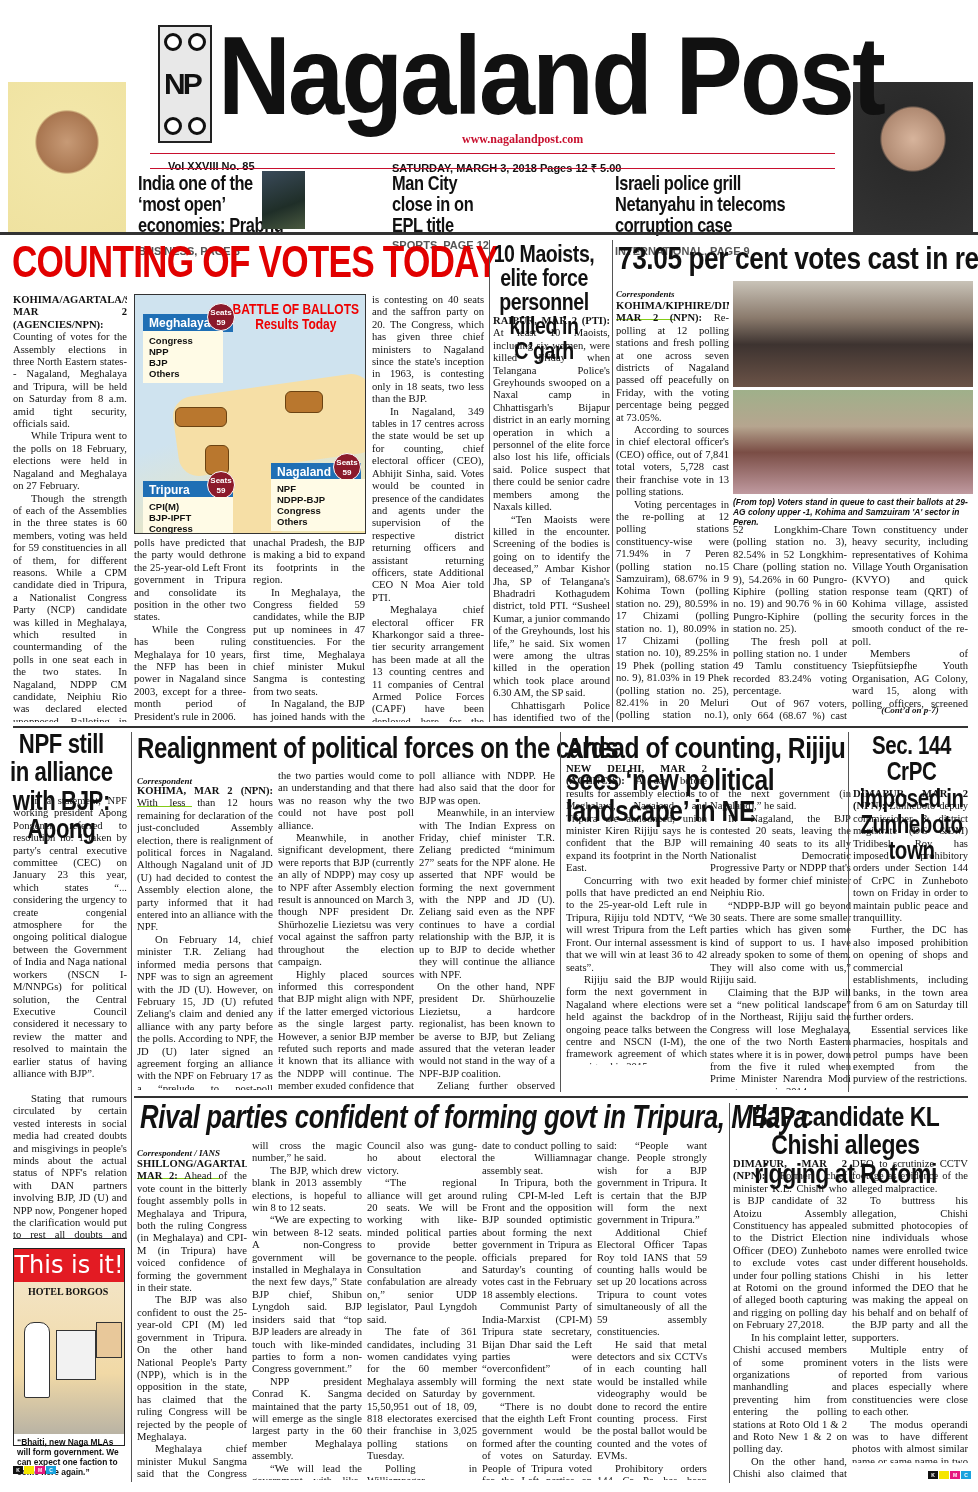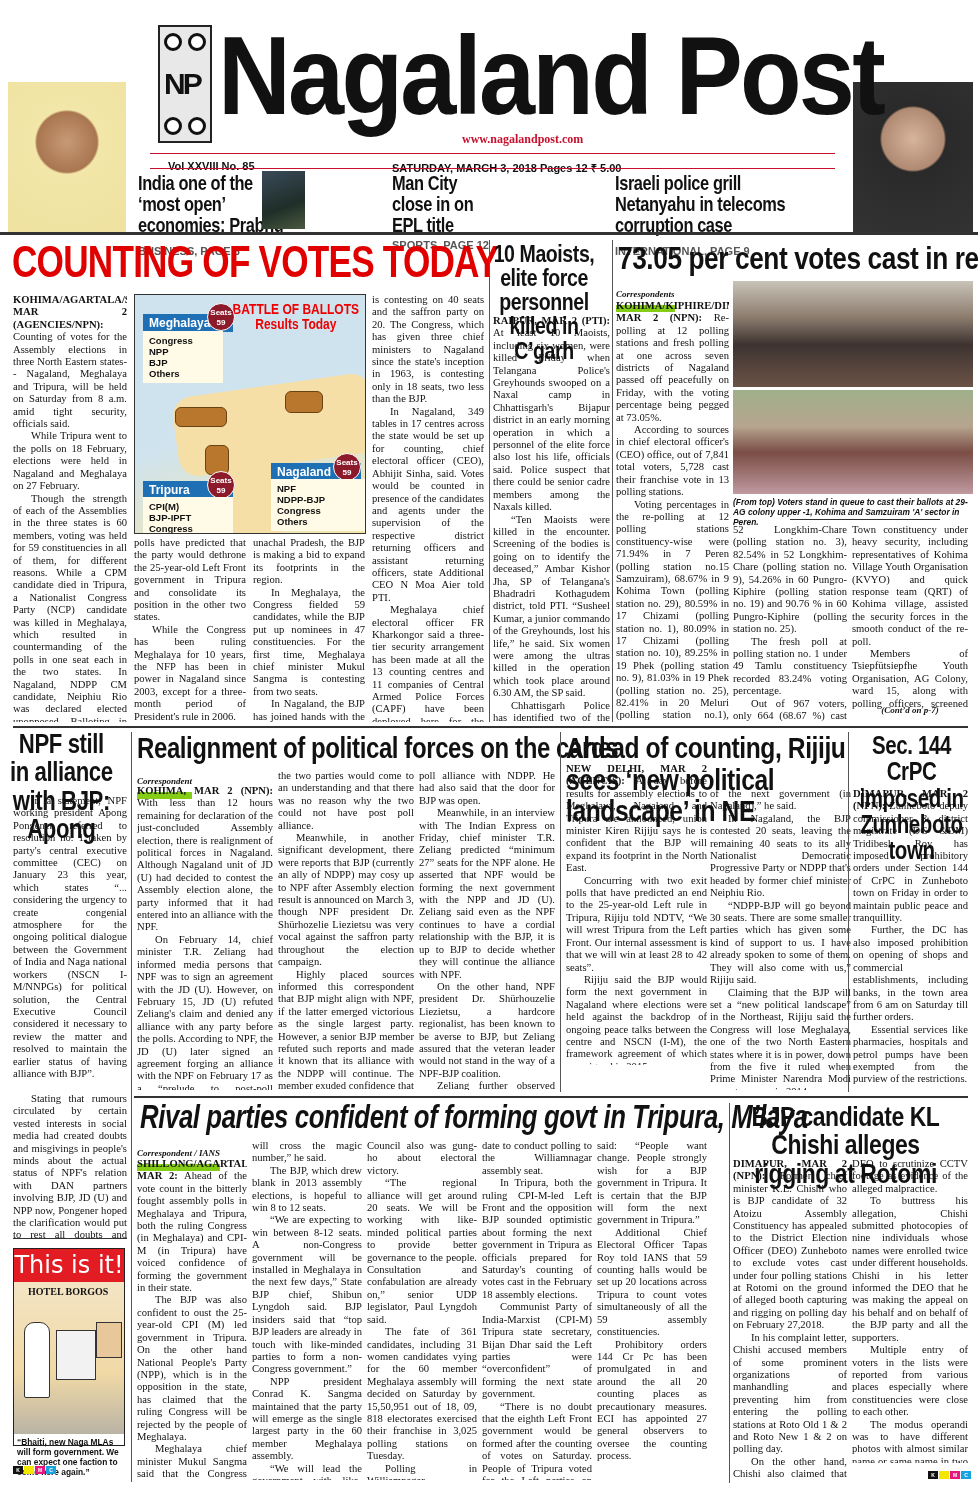--- a/index.html
+++ b/index.html
@@ -20,21 +20,21 @@
 .pr{left:853px;top:82px;width:120px;height:150px;background:radial-gradient(circle at 50% 38%,#d7b49c 0,#b08a72 28%,#2a2a2a 30%,#333 100%)}
 .pc{left:262px;top:171px;width:43px;height:58px;background:linear-gradient(160deg,#3a4a5a,#1f2e28 60%,#4a5a40)}
 .bar-dark{left:0;width:978px;height:3px;background:#333}
 .headline{font:bold 44px "Liberation Sans",sans-serif;color:#e10000;letter-spacing:-1px;transform:scaleX(0.8);transform-origin:left top;white-space:nowrap;line-height:1}
 .h2{font:bold 28px "Liberation Sans",sans-serif;line-height:1.05;transform:scaleX(0.82);transform-origin:left top;letter-spacing:-0.5px}
 .col{font-size:10.6px;line-height:12.4px;text-align:justify;hyphens:auto;overflow:hidden}
 .col b{font-weight:bold}
 .col p{text-indent:18px}
 .col p.first{text-indent:0}
 .vline{width:1px;background:#555}
-.byline{font:italic bold 9px "Liberation Serif",serif;border-bottom:7px solid #84cc16;padding-bottom:6px;display:inline-block}
+.byline{font:italic bold 9px "Liberation Serif",serif;border-bottom:1px solid #84cc16;padding-bottom:20px;display:inline-block}
 .map{left:134px;top:294px;width:232px;height:240px;border:1px solid #333;background:linear-gradient(160deg,#cfe3ef 0,#cfe3ef 50%,#f7e7a8 100%);overflow:hidden}
 .map .land{position:absolute;background:#f6dfa6}
 .map .st{position:absolute;background:#b9772e;border:1px solid #6b4312}
 .map .lbl{position:absolute;background:#1f6fb5;color:#fff;font:bold 12px "Liberation Sans",sans-serif;padding:2px 6px;width:90px}
 .map .seat{position:absolute;width:28px;height:28px;border-radius:50%;background:#8b1a2b;color:#fff;font:bold 8px "Liberation Sans",sans-serif;text-align:center;line-height:10px;padding-top:4px;border:1px solid #fff}
 .map .list{position:absolute;background:#fffbe6;font:bold 9.5px "Liberation Sans",sans-serif;line-height:11px;padding:4px 6px;width:96px}
 .map .bt{position:absolute;right:6px;top:6px;color:#e00;font:bold 15px "Liberation Sans",sans-serif;text-align:center;line-height:15px;transform:scaleX(.8);transform-origin:right top}
 .photoA{left:733px;top:281px;width:240px;height:106px;background:linear-gradient(180deg,#c9c3b8 0,#8a7a6c 35%,#3d3330 60%,#6b5347 100%)}
 .photoB{left:733px;top:390px;width:240px;height:104px;background:linear-gradient(180deg,#9fb08a 0,#b6a58f 35%,#7a4d45 60%,#c09aa0 100%)}
 .caption{font:italic bold 8.4px "Liberation Sans",sans-serif;line-height:10px}
@@ -220,21 +220,21 @@
   <p class="first">poll alliance with NDPP. He had also said that the door for BJP was open.</p>
     <p>Meanwhile, in an interview with The Indian Express on Friday, chief minister T.R. Zeliang predicted “minimum 27” seats for the NPF alone. He asserted that NPF would be forming the next government with the NPP and JD (U). Zeliang said even as the NPF continues to have a cordial relationship with the BJP, it is up to BJP to decide whether they will continue the alliance with NPF.</p>
     <p>On the other hand, NPF president Dr. Shürhouzelie Liezietsu, a hardcore regionalist, has been known to be averse to BJP, but Zeliang assured that the veteran leader would not stand in the way of a NPF-BJP coalition.</p>
     <p>Zeliang further observed that NPF expected to do much better but before the election, many floor crossings had taken place. “Whoever didn't get NPF ticket crossed over to other parties, so strategically there are some change. But only good people are remaining with NPF now.”</p>
 </div>
 <div class="abs vline" style="left:560px;top:732px;height:360px"></div>
 
 <div class="abs h2" style="left:566px;top:732px;font-size:30px;width:360px;line-height:1.05">Ahead of counting, Rijiju sees ‘new political landscape’ in NE</div>
 <div class="abs col" style="left:566px;top:763px;width:141px;height:302px">
   <p class="first"><b>NEW DELHI, MAR 2 (AGENCIS):</b> <span>A day before results for assembly elections to Meghalaya, Nagaland and Tripura are announced, union minister Kiren Rijiju says he is confident that the BJP will expand its footprint in the North East.</span></p>
-  <p>Concurring with two exit polls that have predicted an end to the 25-year-old Left rule in Tripura, Rijiju told NDTV, “We will wrest Tripura from the Left Front. Our internal assessment is that we will win at least 28 to 42 seats”.</p>
+  <p>Concurring with two exit polls that have predicted an end to the 25-year-old Left rule in Tripura, Rijiju told NDTV, “We will wrest Tripura from the Left Front. Our internal assessment is that we will win at least 36 to 42 seats”.</p>
     <p>Rijiju said the BJP would form the next government in Nagaland where elections were held against the backdrop of ongoing peace talks between the centre and NSCN (I-M), the framework agreement of which was signed in 2015.</p>
 </div>
 <div class="abs col" style="left:710px;top:788px;width:141px;height:302px">
   <p class="first">of the next government (in Nagaland),” he said.</p>
     <p>In Nagaland, the BJP contested 20 seats, leaving the remaining 40 seats to its ally Nationalist Democratic Progressive Party or NDPP that's headed by former chief minister Neiphiu Rio.</p>
     <p>“NDPP-BJP will go beyond 30 seats. There are some smaller parties which has given some kind of support to us. I have already spoken to some of them. They will also come with us,” Rijiju said.</p>
     <p>Claiming that the BJP will set a “new political landscape” in the Northeast, Rijiju said the Congress will lose Meghalaya, one of the two North Eastern states where it is in power, down from the five it ruled when Prime Minister Narendra Modi came to power in 2014.</p>
 </div>
 <div class="abs vline" style="left:848px;top:732px;height:360px"></div>
 
@@ -269,20 +269,21 @@
 </div>
 <div class="abs col" style="left:482px;top:1140px;width:110px;height:340px">
   <p class="first">date to conduct polling to the Williamnagar assembly seat.</p>
     <p>In Tripura, both the ruling CPI-M-led Left Front and the opposition BJP sounded optimistic about forming the next government in Tripura as officials prepared for Saturday's counting of votes cast in the February 18 assembly elections.</p>
     <p>Communist Party of India-Marxist (CPI-M) Tripura state secretary, Bijan Dhar said the Left parties were “overconfident” of forming the next state government.</p>
     <p>“There is no doubt that the eighth Left Front government would be formed after the counting of votes on Saturday. People of Tripura voted for the Left parties on February 18 for peace and steady development in the state,” said Dhar.</p>
 </div>
 <div class="abs col" style="left:597px;top:1140px;width:110px;height:340px">
   <p class="first">said: “People want change. People strongly wish for a BJP government in Tripura. It is certain that the BJP will form the next government in Tripura.”</p>
     <p>Additional Chief Electoral Officer Tapas Roy told IANS that 59 counting halls would be set up 20 locations across Tripura to count votes simultaneously of all the 59 assembly constituencies.</p>
+    <p>He said that metal detectors and six CCTVs in each counting hall would be installed while videography would be done to record the entire counting process. First the postal ballot would be counted and the votes of EVMs.</p>
     <p>Prohibitory orders 144 Cr Pc has been promulgated in and around the all 20 counting places as precautionary measures. ECI has appointed 27 general observers to oversee the counting process.</p>
 </div>
 <div class="abs vline" style="left:729px;top:1103px;height:380px"></div>
 
 <div class="abs h2" style="left:735px;top:1103px;width:260px;text-align:center;font-size:27px;transform:scaleX(.85)">BJP candidate KL Chishi alleges rigging at Rotomi</div>
 <div class="abs col" style="left:733px;top:1158px;width:114px;height:325px">
   <p class="first"><b>DIMAPUR, MAR 2 (NPN):</b> <span>Former chief minister K.L. Chishi who is BJP candidate of 32 Atoizu Assembly Constituency has appealed to the District Election Officer (DEO) Zunheboto to exclude votes cast under four polling stations at Rotomi on the ground of alleged booth capturing and rigging on polling day on February 27,2018.</span></p>
   <p>In his complaint letter, Chishi accused members of some prominent organizations of manhandling and preventing him from entering the polling stations at Roto Old 1 &amp; 2 and Roto New 1 &amp; 2 on polling day.</p>
     <p>On the other hand, Chishi also claimed that the rival candidate was allowed inside the polling booth and also allegedly voted thrice. He requested the</p>
 </div>

